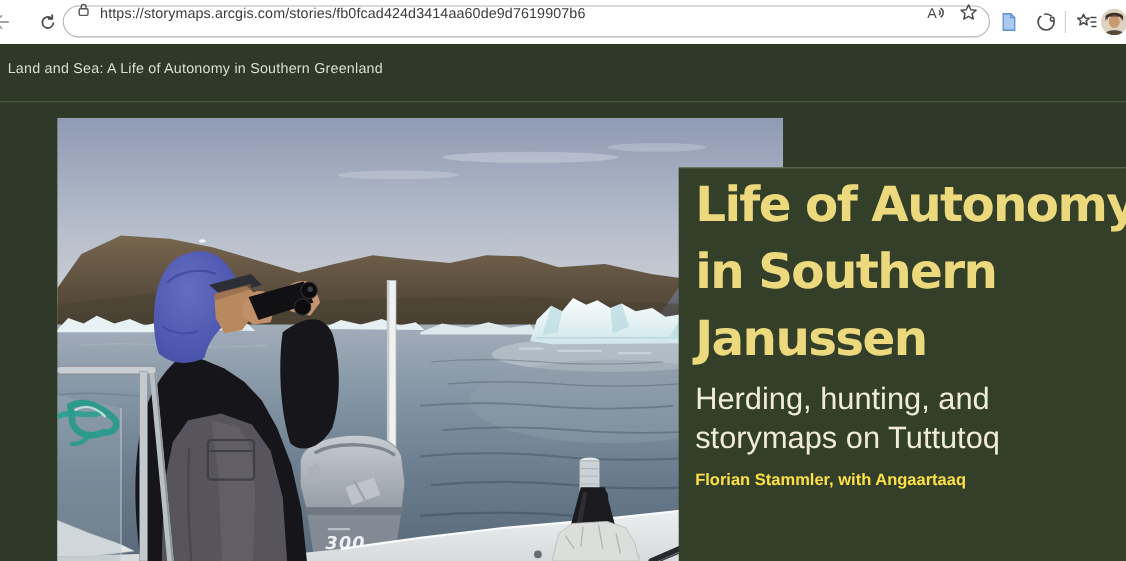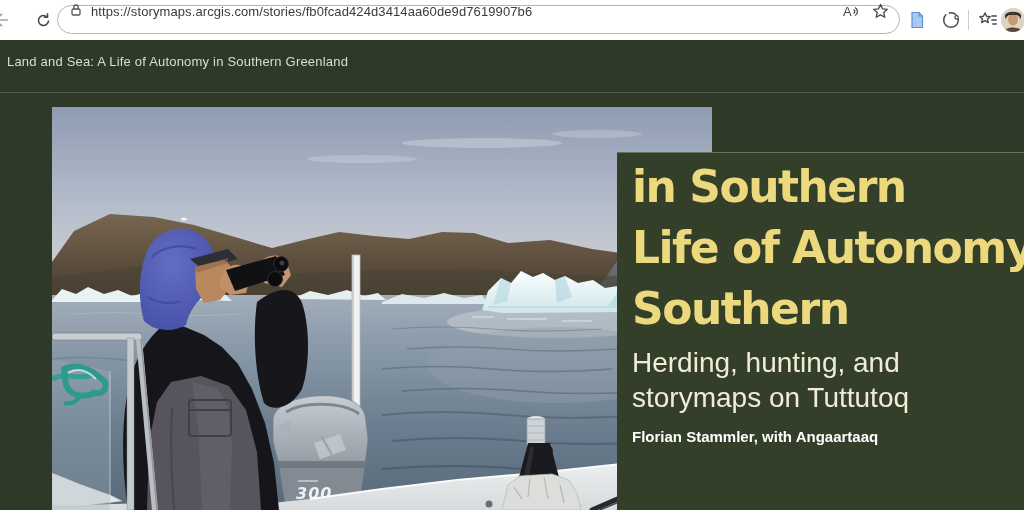--- a/index.html
+++ b/index.html
@@ -23,21 +23,21 @@
   .header-divider{position:absolute;left:0;top:52px;width:1024px;height:1px;background:#4d5a41;}
   .photo{position:absolute;left:7px;top:67px;width:660px;height:403px;padding-left:45px;}
   .cover-panel{position:absolute;left:617px;top:112px;width:407px;height:358px;box-sizing:border-box;
                background:#343f2a;border-top:1px solid rgba(210,220,190,.32);
                padding:3px 8px 0 15px;}
   .cover-title-line{font-family:"DejaVu Sans",sans-serif;font-weight:700;font-size:44px;line-height:61px;
                color:#ecd97d;letter-spacing:-1.5px;white-space:nowrap;}
   .cover-subtitle{margin-top:6px;}
   .cover-subtitle-line{font-size:28px;line-height:35px;color:#f1ecd7;white-space:nowrap;}
   .cover-byline{margin-top:9px;}
-  .cover-byline-line{font-size:15px;line-height:26px;font-weight:700;color:#ffffff;white-space:nowrap;}
+  .cover-byline-line{font-size:15px;line-height:26px;font-weight:700;color:#fde047;white-space:nowrap;}
 </style>
 </head>
 <body>
 
 <div class="screen">
 
   <div class="browser-bar">
 
     <div class="chrome-btn" style="left:-10px;top:9px;">
       <span>
@@ -265,23 +265,23 @@
         <circle cx="230" cy="156" r="2.5" fill="#3c3c44"></circle>
 
         <rect x="75" y="231" width="7" height="172" fill="#c4c9cd" stroke="#868d93" stroke-width=".5"></rect>
         <path d="M87,232 L103,403" stroke="#b9bfc4" stroke-width="6"></path>
         <path d="M89,232 L105,403" stroke="#8d949a" stroke-width="1.5"></path>
       </svg>
     </div>
 
     <div class="cover-panel">
       <div>
+        <div class="cover-title-line">Life of Autonomy</div>
         <div class="cover-title-line">in Southern</div>
-        <div class="cover-title-line">Life of Autonomy</div>
-        <div class="cover-title-line">Southern</div>
+        <div class="cover-title-line">Janussen</div>
       </div>
       <div class="cover-subtitle">
         <div class="cover-subtitle-line">Herding, hunting, and</div>
         <div class="cover-subtitle-line">storymaps on Tuttutoq</div>
       </div>
       <div class="cover-byline">
         <div class="cover-byline-line">Florian Stammler, with Angaartaaq</div>
       </div>
     </div>
 

